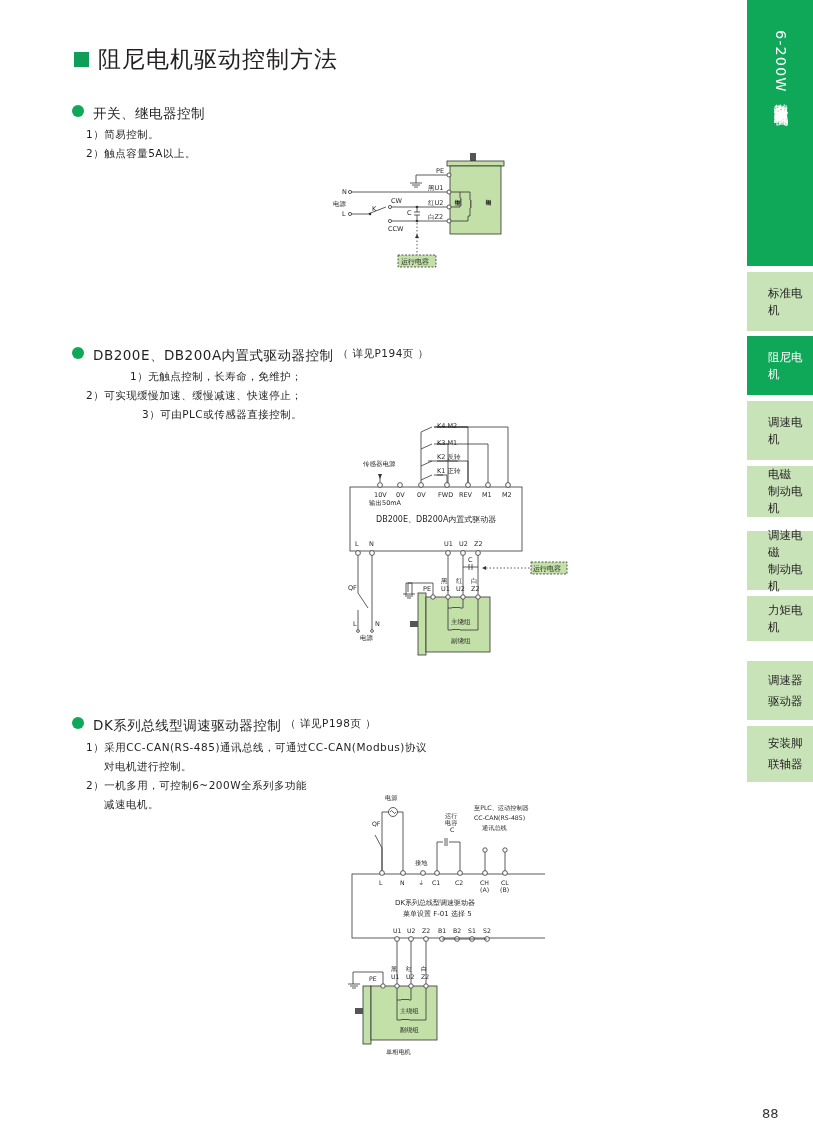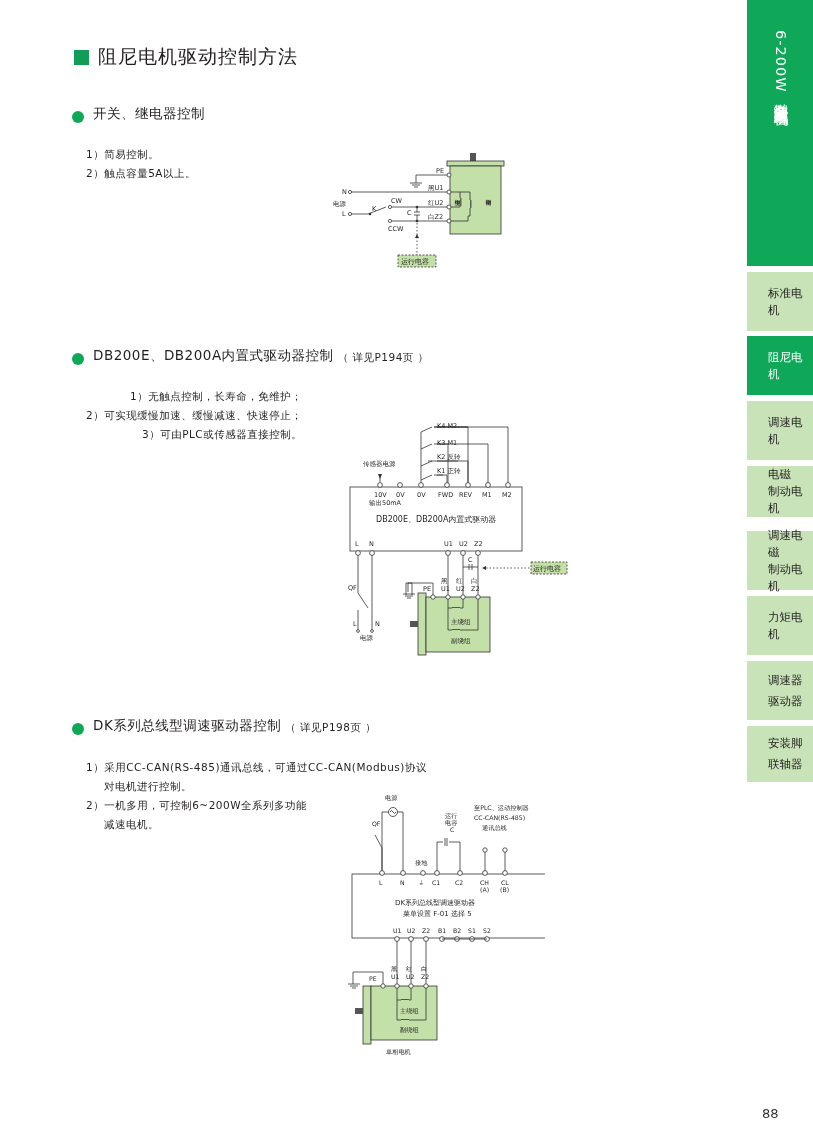--- a/index.html
+++ b/index.html
@@ -1,23 +1,23 @@
 <!DOCTYPE html>
 <html><head>
 <meta charset="utf-8">
 <style>
   html,body{margin:0;padding:0;background:#fff;}
   body{width:813px;height:1147px;position:relative;overflow:hidden;font-family:"DejaVu Sans","Liberation Sans",sans-serif;color:#231f20;}
   .abs{position:absolute;}
-  .title{left:42px;top:44px;font-size:19px;letter-spacing:1px;display:flex;align-items:center;padding-left:32px;}
+  .title{left:42px;top:44px;font-size:23px;letter-spacing:1px;display:flex;align-items:center;padding-left:32px;}
   .title .sq{width:15px;height:15px;background:#0f9d58;margin-right:9px;display:inline-block;}
-  .sec{display:flex;align-items:flex-end;font-size:13.5px;letter-spacing:0.5px;}
+  .sec{display:flex;align-items:flex-start;font-size:13.5px;letter-spacing:0.5px;}
   .sec .dot{width:12px;height:12px;border-radius:50%;background:#0fa858;margin-right:9px;display:inline-block;}
   .sec .ref{font-size:10.5px;margin-left:4px;}
-  .item{font-size:10.5px;line-height:19px;letter-spacing:0.5px;margin-top:20px;}
+  .item{font-size:10.5px;line-height:19px;letter-spacing:0.5px;}
   .item .cont{padding-left:18px;}
   .side{left:747px;width:66px;}
   .side-top{top:0;height:266px;background:#0fa858;color:#fff;}
   .side-top .vtxt{position:absolute;left:24px;top:30px;writing-mode:vertical-rl;font-size:14.5px;letter-spacing:1px;}
   .tab{position:absolute;left:747px;width:66px;background:#c8e3b8;color:#231f20;font-size:11.5px;display:flex;align-items:center;padding-left:21px;box-sizing:border-box;line-height:17px;}
   .tab.active{background:#0fa858;color:#fff;}
   .pagenum{left:762px;top:1106px;font-size:13px;color:#333;}
   svg text{font-family:"DejaVu Sans","Liberation Sans",sans-serif;fill:#231f20;}
 </style>
 </head>
@@ -349,21 +349,21 @@
       <div>电磁</div>
       <div>制动电机</div>
     </div>
   </div>
 <div class="tab" style="top:531px;height:59px;">
     <div>
       <div>调速电磁</div>
       <div>制动电机</div>
     </div>
   </div>
-<div class="tab" style="top:596px;height:59px;">
+<div class="tab" style="top:596px;height:45px;">
     <span>力矩电机</span>
   </div>
 <div class="tab" style="top:661px;height:59px;line-height:21px;">
     <div>
       <div>调速器</div>
       <div>驱动器</div>
     </div>
   </div>
 <div class="tab" style="top:726px;height:56px;line-height:21px;">
     <div>

